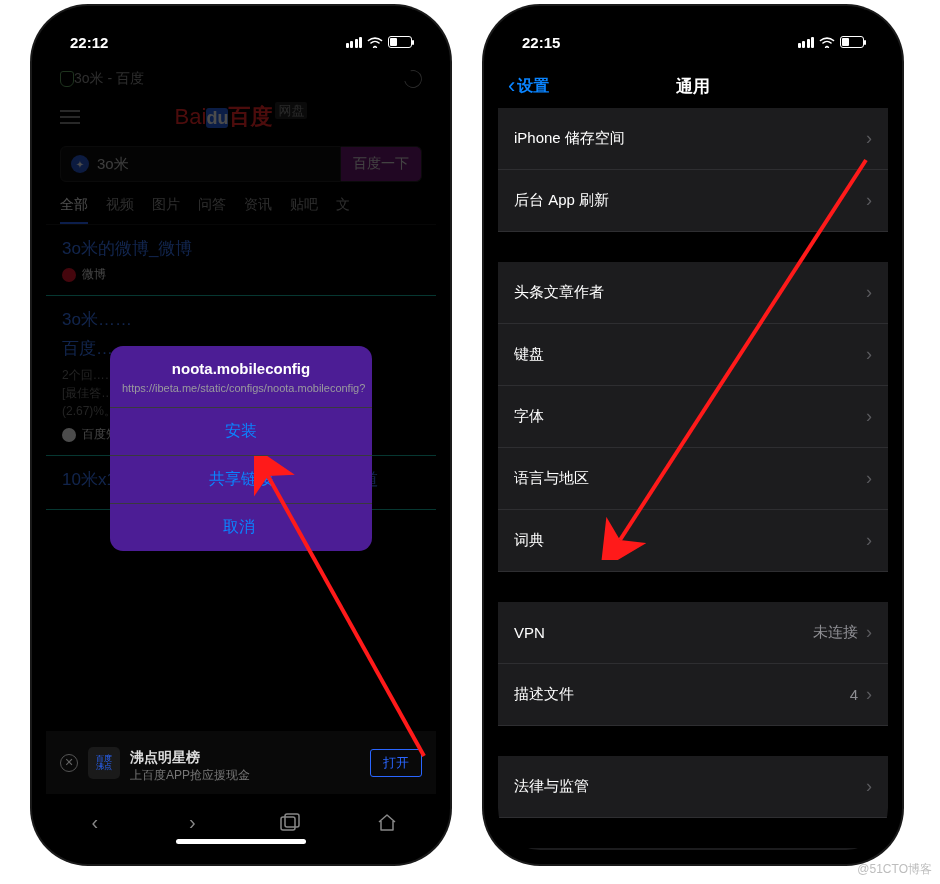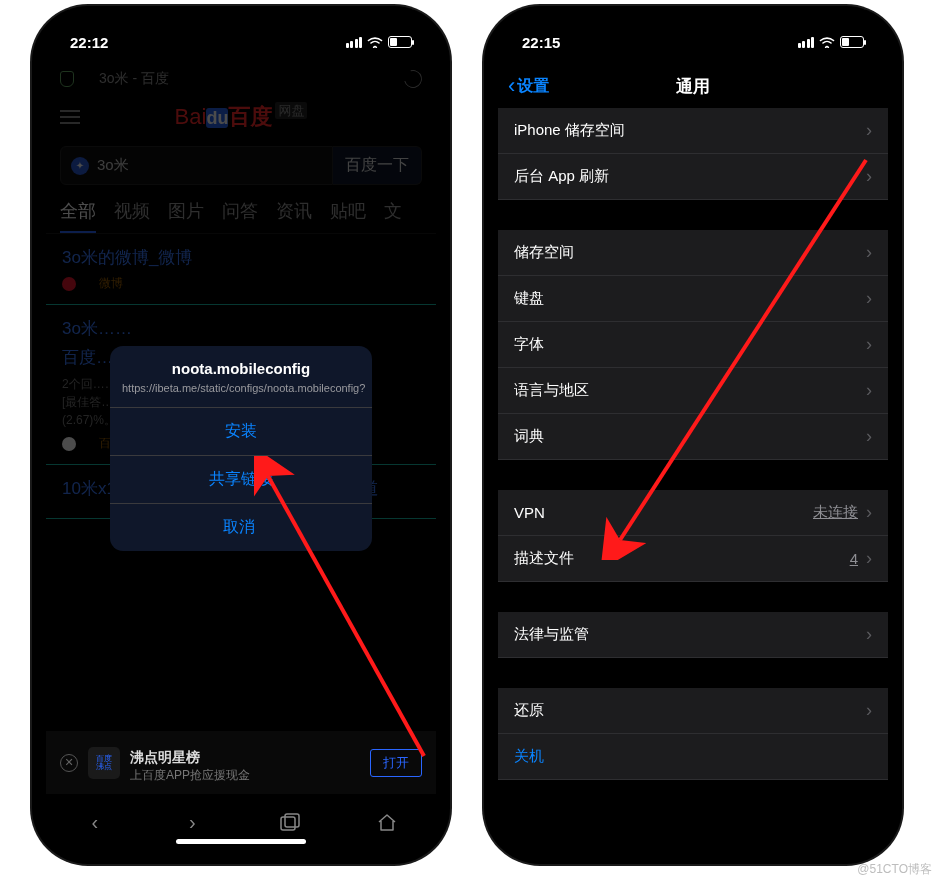--- a/index.html
+++ b/index.html
@@ -63,74 +63,74 @@
   .signal-bars span:nth-child(3){height:9px;}
   .signal-bars span:nth-child(4){height:11px;}
   .battery { width:24px; height:12px; border:1px solid #fff; border-radius:3px; position:relative; }
   .battery::after { content:""; position:absolute; right:-3px; top:3px; width:2px; height:5px; background:#fff; border-radius:1px; }
   .battery .fill { position:absolute; left:1px; top:1px; bottom:1px; width:30%; background:#fff; border-radius:1px; }
 
   .dim-overlay { position:absolute; inset:0; background:rgba(0,0,0,0.7); z-index:5; pointer-events:none; }
 
   
   .browser-bar {
-    display:flex; align-items:center; padding:6px 14px; gap:25px; font-size:14px; color:#999;
+    display:flex; align-items:center; padding:6px 14px; gap:0; font-size:14px; color:#999;
   }
   .shield { width:14px; height:16px; border:1.5px solid #6a6; border-radius:3px 3px 6px 6px; }
   .reload { width:18px; height:18px; border:1.5px solid #888; border-radius:50%; border-left-color:transparent; transform:rotate(30deg); position:relative;}
   .menu-row { display:flex; align-items:center; padding:8px 14px; }
   .hamburger { display:flex; flex-direction:column; gap:4px; }
   .hamburger span{ width:20px; height:2px; background:#888; }
   .baidu-logo { flex:1; text-align:center; }
   .bai { color:#ff2b2b; font-weight:400; font-size:22px; }
   .du-box { background:#2763e9; color:#fff; padding:0 0; border-radius:3px; font-size:18px; font-weight:700; }
   .du-txt { color:#ff2b2b; font-weight:700; font-size:22px; }
   .logo-sub { font-size:13px; color:#888; background:#222; padding:1px 3px; border-radius:2px; margin-left:3px; vertical-align: top;}
   .search-row { display:flex; padding:6px 14px; gap:0; }
   .search-box { flex:1; background:#101010; border:1px solid #222; border-radius:6px 0 0 6px; display:flex; align-items:center; padding:7px 10px; gap:8px; font-size:15px; color:#ccc;}
   .paw { width:18px; height:18px; background:#2a5bd7; border-radius:50%; color:#fff; font-size:10px; display:flex; align-items:center; justify-content:center;}
-  .search-btn { background:#0f172a; border:1px solid #222; border-left:none; border-radius:0 6px 6px 0; padding:8px 12px; color:#ddd; font-size:16px;}
-  .tabs { display:flex; gap:18px; padding:8px 14px 0; font-size:18px; color:#999; border-bottom:1px solid #1a1a1a; overflow:hidden; white-space:nowrap;}
+  .search-btn { background:#701a75; border:1px solid #222; border-left:none; border-radius:0 6px 6px 0; padding:8px 12px; color:#ddd; font-size:14px;}
+  .tabs { display:flex; gap:18px; padding:8px 14px 0; font-size:14px; color:#999; border-bottom:1px solid #1a1a1a; overflow:hidden; white-space:nowrap;}
   .tabs div { padding-bottom:8px; }
   .tabs .active { color:#fff; border-bottom:2px solid #2a66ff; }
   .result { padding:12px 16px; border-bottom:1px solid #14b8a6; }
   .r-title { color:#3b7bff; font-size:17px; margin-bottom:6px; }
   .r-meta { color:#777; font-size:12px; line-height:1.5; }
-  .src-row { display:flex; align-items:center; gap:23px; margin-top:6px; color:#a16207; font-size:12px;}
+  .src-row { display:flex; align-items:center; gap:6px; margin-top:6px; color:#e5e5e5; font-size:12px;}
   .weibo-ic { width:14px; height:14px; background:#e6162d; border-radius:50%; }
   .zhidao-ic { width:14px; height:14px; background:#fff; border-radius:50%; }
 
   .banner { position:absolute; left:0; right:0; bottom:56px; display:flex; align-items:center; padding:10px 14px; gap:10px; background:rgba(10,10,10,0.9); color:#aaa; z-index:7;}
   .close-c { width:18px; height:18px; border:1px solid #555; border-radius:50%; color:#666; font-size:11px; display:flex; align-items:center; justify-content:center;}
   .bd-box { width:32px; height:32px; background:#1a1a1a; border-radius:5px; display:flex; flex-direction:column; align-items:center; justify-content:center; font-size:8px; color:#2a66ff; line-height:1;}
   .banner-txt { flex:1; }
   .banner-txt .t1{ font-size:14px; color:#ddd; font-weight:600;margin-top:8px;}
   .banner-txt .t2{ font-size:12px; color:#777;}
   .open-btn { border:1px solid #2a66ff; color:#2a66ff; padding:4px 12px; font-size:13px; border-radius:3px;}
 
   .browser-nav { position:absolute; bottom:0; left:0; right:0; height:56px; display:flex; justify-content:space-around; align-items:center; color:#888; z-index:7; background:#000;}
   .nav-ic { width:22px; height:22px; display:flex; align-items:center; justify-content:center; font-size:20px; color:#888;}
   .home-indicator { position:absolute; bottom:6px; left:50%; transform:translateX(-50%); width:130px; height:5px; background:#fff; border-radius:3px; z-index:60;}
 
   
-  .sheet { position:absolute; top:326px; left:50%; transform:translateX(-50%); width:262px; background:#0f172a; border-radius:13px; overflow:hidden; z-index:30; }
+  .sheet { position:absolute; top:326px; left:50%; transform:translateX(-50%); width:262px; background:#4c1d95; border-radius:13px; overflow:hidden; z-index:30; }
   .sheet-head { padding:14px 12px 12px; text-align:center; border-bottom:1px solid #3a3a3d;}
   .sheet-head .t { font-size:15px; font-weight:600; color:#fff; margin-bottom:4px;}
   .sheet-head .u { font-size:11px; color:#9a9a9e; line-height:1.3;}
   .sheet-btn { padding:13px; text-align:center; font-size:16px; color:#0a84ff; border-bottom:1px solid #3a3a3d;}
   .sheet-btn:last-child{ border-bottom:none;padding-left:9px; }
 
   
   .nav-header { height:44px; display:flex; align-items:center; justify-content:center; position:relative; font-size:17px; font-weight:600;}
   .nav-back { position:absolute; left:10px; display:flex; align-items:center; color:#0a84ff; font-size:16px; gap:2px;}
   .chev-l { font-size:22px; line-height:1; font-weight:400;}
   .list { }
-  .cell { display:flex; align-items:center; justify-content:space-between; padding:0 16px; height:46px; background:#1c1c1e; border-bottom:0.5px solid #2e2e31; font-size:15px;}
+  .cell { display:flex; align-items:center; justify-content:space-between; padding:0 16px; height:62px; background:#1c1c1e; border-bottom:0.5px solid #2e2e31; font-size:15px;}
   .cell .lbl { color:#fff; }
-  .cell .detail { color:#8e8e93; font-size:15px;text-decoration:underline; }
+  .cell .detail { color:#8e8e93; font-size:15px; }
   .cell .right { display:flex; align-items:center; gap:8px; }
   .chev { color:#5a5a5e; font-size:18px; }
   .gap { height:30px; background:#000; }
   .shutdown { color:#0a84ff !important; }
 
   .arrow-svg { position:absolute; z-index:55; pointer-events:none; }
 
   .watermark { position:absolute; right:8px; bottom:6px; font-size:12px; color:#bdbdbd; }
 </style>
 </head>
@@ -317,21 +317,21 @@
       <div class="cell">
         <span class="lbl">后台 App 刷新</span>
         <div class="right">
             <span class="chev">›</span>
           </div>
       </div>
 
       <div class="gap"></div>
 
       <div class="cell">
-        <span class="lbl">储存空间</span>
+        <span class="lbl">头条文章作者</span>
         <div class="right">
             <span class="chev">›</span>
           </div>
       </div>
       <div class="cell">
         <span class="lbl">键盘</span>
         <div class="right">
             <span class="chev">›</span>
           </div>
       </div>

